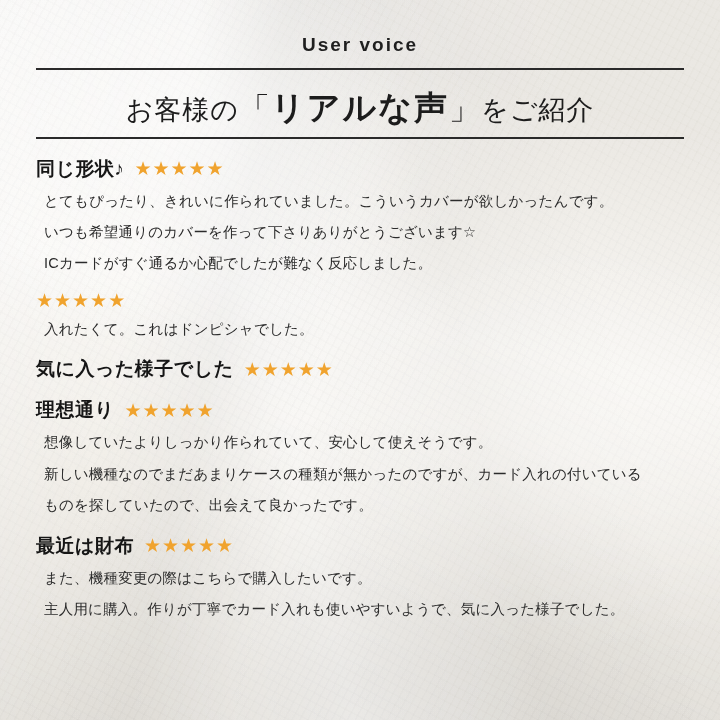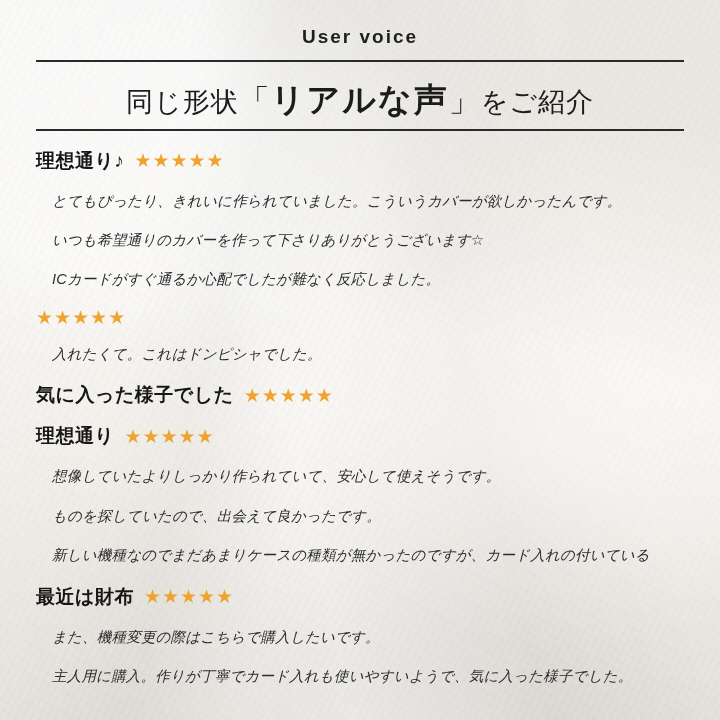--- a/index.html
+++ b/index.html
@@ -52,21 +52,21 @@
   }
 
   .content {
     position: relative;
     z-index: 2;
     padding: 0 36px;
   }
 
   
   .header {
-    padding-top: 26px;
+    padding-top: 34px;
     text-align: center;
   }
   .eyebrow {
     font-size: 19px;
     letter-spacing: 2px;
     font-weight: 700;
     color: #1f1f1f;
     margin-bottom: 12px;
   }
   .rule {
@@ -129,44 +129,43 @@
     line-height: 1;
     white-space: nowrap;
   }
   .review-body {
     font-size: 14.5px;
     line-height: 1.62;
     color: #2b2b2b;
     letter-spacing: 0.2px;
   }
   .review-body p {
-    margin: 16px;
-    font-style: italic;
+    margin: 8px;
   }
 </style>
 </head>
 <body>
 
 <div class="page">
   <div class="content">
 
     <div class="header">
       <div class="eyebrow">User voice</div>
       <div class="rule"></div>
       <div class="headline">
-        <span>同じ形状</span><span class="bracket">「</span><span class="big">リアルな声</span><span class="bracket">」</span><span>をご紹介</span>
+        <span>お客様の</span><span class="bracket">「</span><span class="big">リアルな声</span><span class="bracket">」</span><span>をご紹介</span>
       </div>
       <div class="rule thin"></div>
     </div>
 
     <div class="reviews">
 
       <div class="review">
         <div class="review-head">
-          <span class="review-title">理想通り♪</span>
+          <span class="review-title">同じ形状♪</span>
           <span class="stars">★★★★★</span>
         </div>
         <div class="review-body">
           <p>とてもぴったり、きれいに作られていました。こういうカバーが欲しかったんです。</p>
           <p>いつも希望通りのカバーを作って下さりありがとうございます☆</p>
           <p>ICカードがすぐ通るか心配でしたが難なく反応しました。</p>
         </div>
       </div>
 
       <div class="review">
@@ -185,22 +184,22 @@
         </div>
       </div>
 
       <div class="review">
         <div class="review-head">
           <span class="review-title">理想通り</span>
           <span class="stars">★★★★★</span>
         </div>
         <div class="review-body">
           <p>想像していたよりしっかり作られていて、安心して使えそうです。</p>
+          <p>新しい機種なのでまだあまりケースの種類が無かったのですが、カード入れの付いている</p>
           <p>ものを探していたので、出会えて良かったです。</p>
-          <p>新しい機種なのでまだあまりケースの種類が無かったのですが、カード入れの付いている</p>
         </div>
       </div>
 
       <div class="review">
         <div class="review-head">
           <span class="review-title">最近は財布</span>
           <span class="stars">★★★★★</span>
         </div>
         <div class="review-body">
           <p>また、機種変更の際はこちらで購入したいです。</p>

